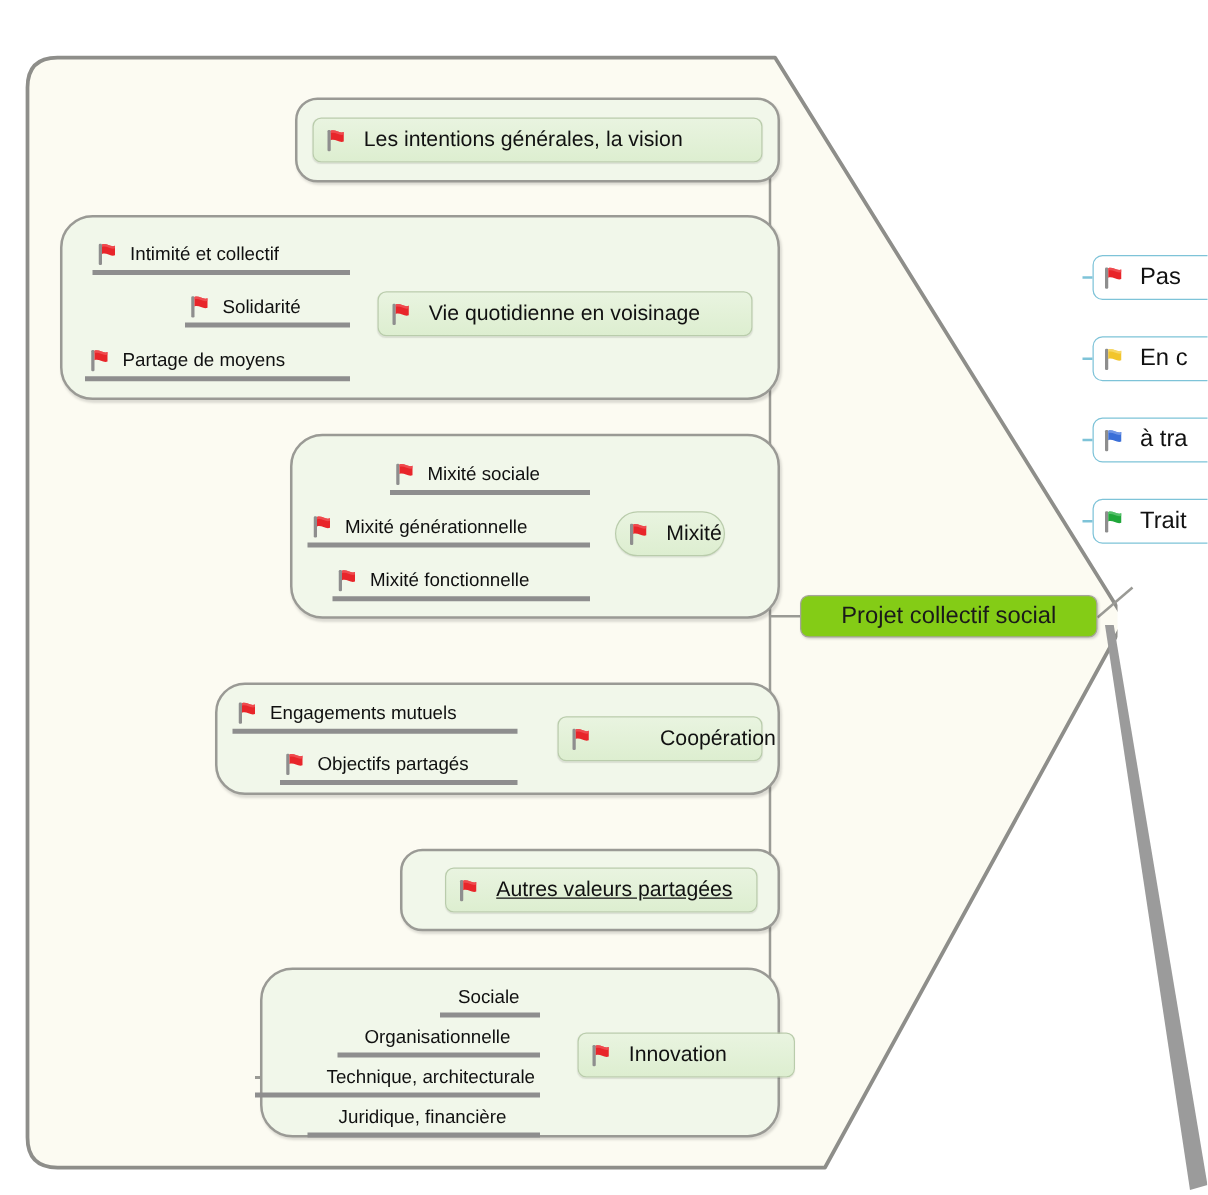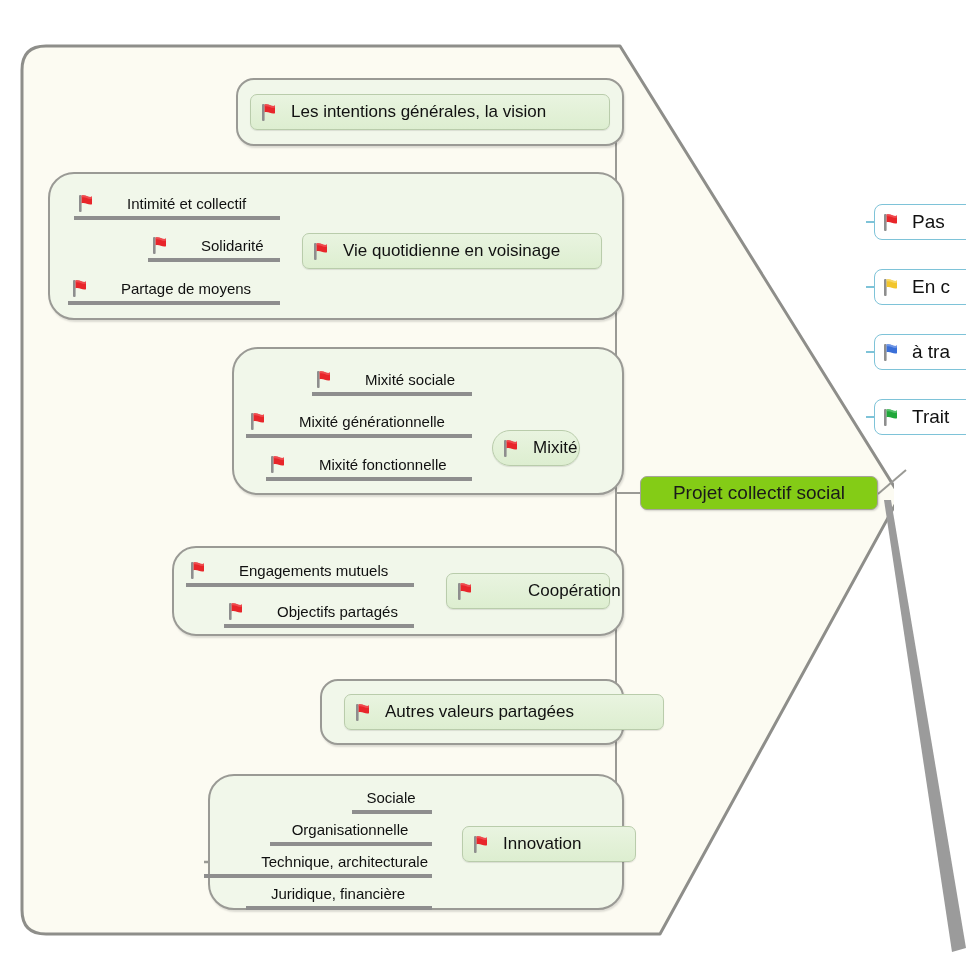--- a/index.html
+++ b/index.html
@@ -67,21 +67,20 @@
     position:absolute;
     box-sizing:border-box;
     display:flex;align-items:center;
     height:30px;
     font-size:15px;
     color:#101010;
     white-space:nowrap;
     padding:0 4px 0 2px;
     border-bottom:4px solid #8e8e8e;
     background:transparent;
-    gap:23px;
   }
   .leaf .label{margin-left:6px;}
   .leaf.noflag .label{margin-left:0;}
 
   
   .legend-item{
     position:absolute;
     box-sizing:border-box;
     display:flex;align-items:center;
     height:36px;
@@ -219,21 +218,21 @@
       <svg viewBox="0 0 22 22">
           <rect x="3" y="3" width="2.6" height="17" rx="1" fill="#8e8e8e"></rect>
           <path d="M5.6 3.6 C9 2.2 12.6 6.0 16 4.6 L16 12.2 C12.6 13.6 9 9.8 5.6 11.2 Z" fill="#e8252a"></path>
           <path d="M5.6 3.6 C9 2.2 12.6 6.0 16 4.6 L16 6.6 C12.6 8.0 9 4.2 5.6 5.6 Z" fill="#f2575b" opacity="0.75"></path>
         </svg>
     </span>
     <span class="label">Partage de moyens</span>
   </div>
 
   <div class="group" style="left:232px;top:347px;width:392px;height:148px;border-radius:26px;"></div>
-  <div class="node-main" style="left:492px;top:430px;width:88px;border-radius:18px;">
+  <div class="node-main" style="left:492px;top:409px;width:88px;border-radius:18px;">
     <span class="flag">
       <svg viewBox="0 0 22 22">
           <rect x="3" y="3" width="2.6" height="17" rx="1" fill="#8e8e8e"></rect>
           <path d="M5.6 3.6 C9 2.2 12.6 6.0 16 4.6 L16 12.2 C12.6 13.6 9 9.8 5.6 11.2 Z" fill="#e8252a"></path>
           <path d="M5.6 3.6 C9 2.2 12.6 6.0 16 4.6 L16 6.6 C12.6 8.0 9 4.2 5.6 5.6 Z" fill="#f2575b" opacity="0.75"></path>
         </svg>
     </span>
     <span class="label">Mixité</span>
   </div>
   <div class="leaf" style="left:312px;top:366px;width:160px;">
@@ -293,21 +292,21 @@
       <svg viewBox="0 0 22 22">
           <rect x="3" y="3" width="2.6" height="17" rx="1" fill="#8e8e8e"></rect>
           <path d="M5.6 3.6 C9 2.2 12.6 6.0 16 4.6 L16 12.2 C12.6 13.6 9 9.8 5.6 11.2 Z" fill="#e8252a"></path>
           <path d="M5.6 3.6 C9 2.2 12.6 6.0 16 4.6 L16 6.6 C12.6 8.0 9 4.2 5.6 5.6 Z" fill="#f2575b" opacity="0.75"></path>
         </svg>
     </span>
     <span class="label">Objectifs partagés</span>
   </div>
 
   <div class="group" style="left:320px;top:679px;width:304px;height:66px;border-radius:18px;"></div>
-  <div class="node-main" style="left:344px;top:694px;width:320px;">
+  <div class="node-main" style="left:356px;top:694px;width:250px;text-decoration:underline;">
     <span class="flag">
       <svg viewBox="0 0 22 22">
           <rect x="3" y="3" width="2.6" height="17" rx="1" fill="#8e8e8e"></rect>
           <path d="M5.6 3.6 C9 2.2 12.6 6.0 16 4.6 L16 12.2 C12.6 13.6 9 9.8 5.6 11.2 Z" fill="#e8252a"></path>
           <path d="M5.6 3.6 C9 2.2 12.6 6.0 16 4.6 L16 6.6 C12.6 8.0 9 4.2 5.6 5.6 Z" fill="#f2575b" opacity="0.75"></path>
         </svg>
     </span>
     <span class="label">Autres valeurs partagées</span>
   </div>
 

